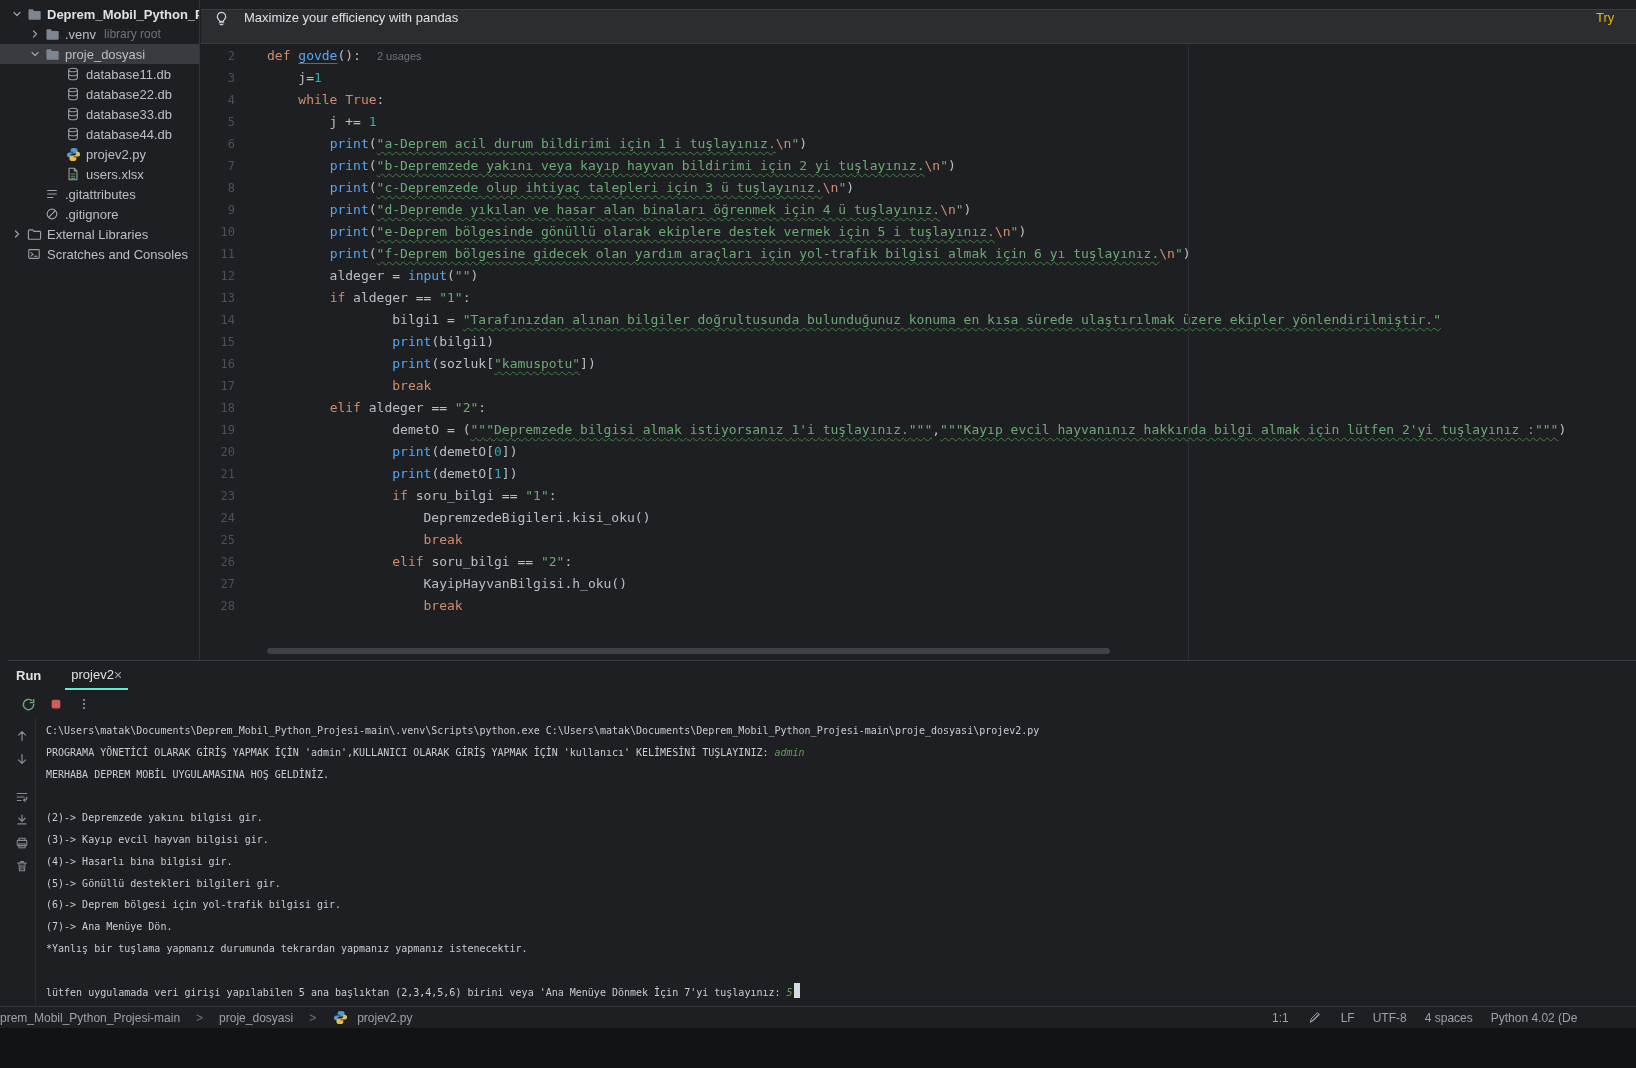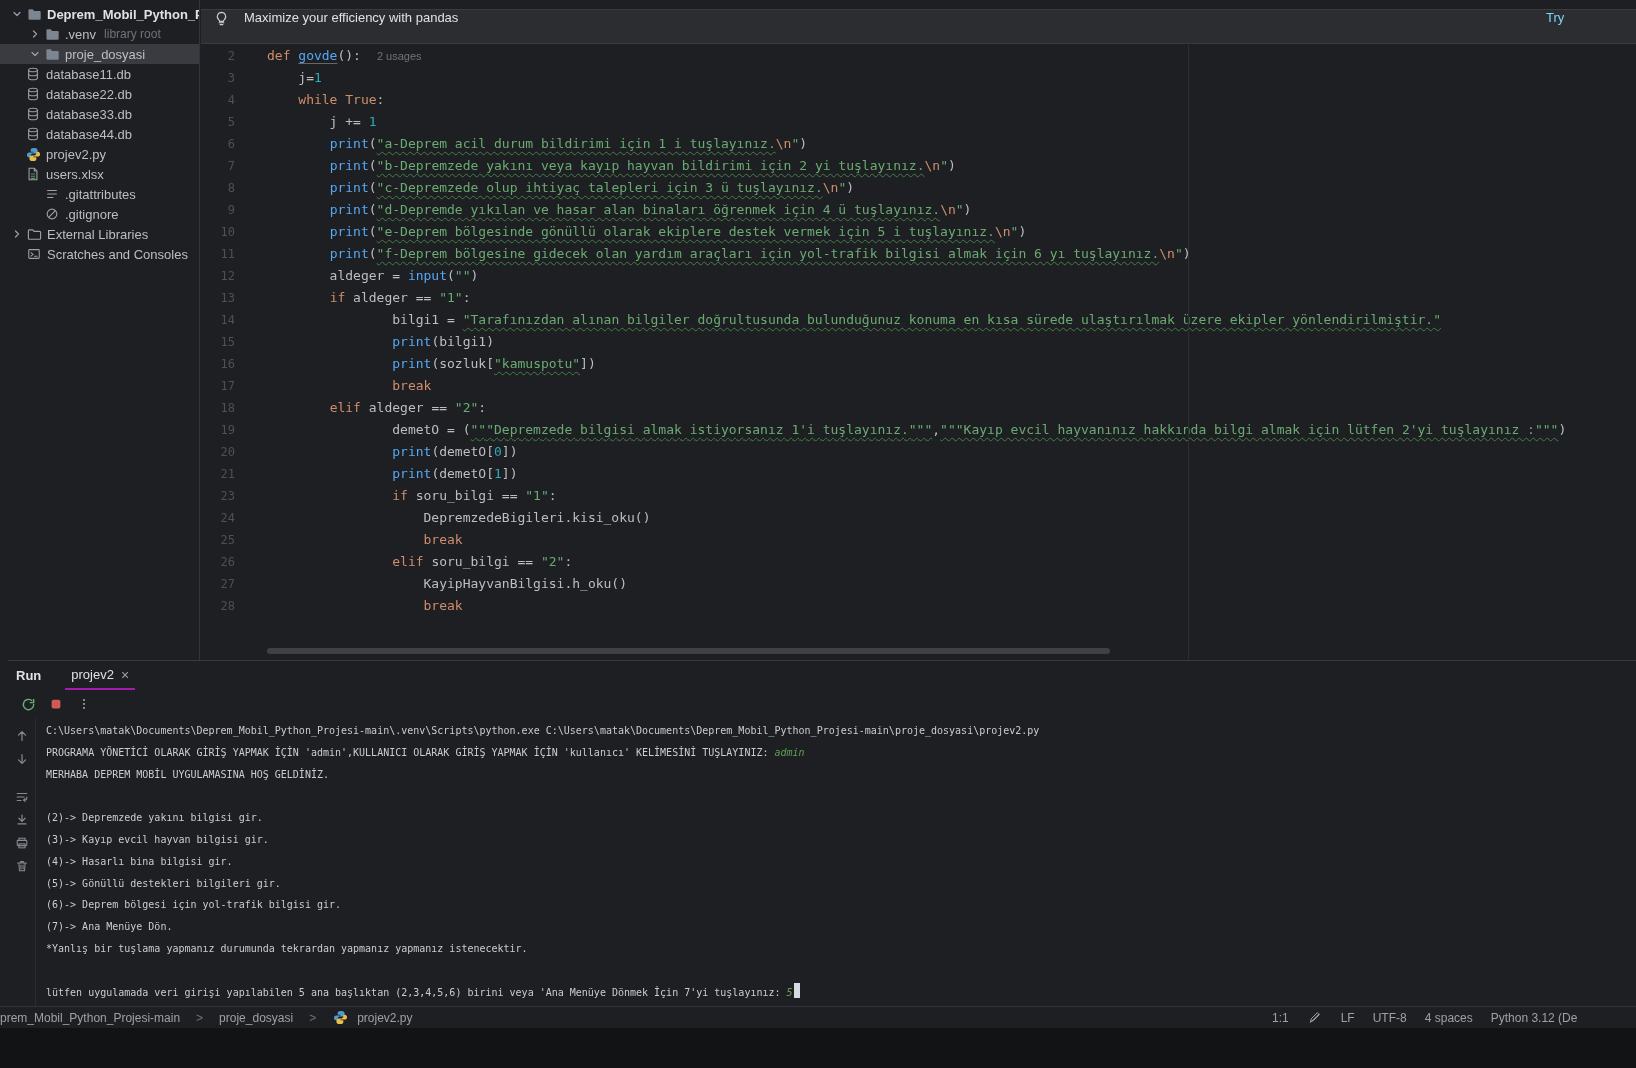--- a/index.html
+++ b/index.html
@@ -6,34 +6,34 @@
   html,body{background:#101113;}
   .app{position:relative;width:1636px;height:1068px;background:#1e1f22;overflow:hidden;
        font-family:"Liberation Sans",sans-serif;color:#bcbec4;}
 
   
   .sidebar{position:absolute;left:0;top:0;width:200px;height:660px;background:#1e1f22;
            border-right:1px solid #313438;padding-top:4px;overflow:hidden;}
   .tree-row{height:20px;display:flex;align-items:center;font-size:13px;white-space:nowrap;cursor:default;}
   .tree-row.lvl0{padding-left:8px;}
   .tree-row.lvl1{padding-left:26px;}
-  .tree-row.lvl2{padding-left:25px;}
+  .tree-row.lvl2{padding-left:65px;}
   .tree-row.selected{background:#393b40;}
   .chev{width:18px;min-width:18px;display:inline-flex;justify-content:center;align-items:center;}
   .tree-icon{width:16px;min-width:16px;height:16px;display:inline-flex;align-items:center;justify-content:center;margin-right:5px;}
   .lbl{color:#bcbec4;}
   .lbl.bold{font-weight:bold;color:#dfe1e5;}
   .sfx{color:#6f737a;margin-left:8px;font-size:12px;}
 
   
   .editor{position:absolute;left:201px;top:0;width:1435px;height:660px;background:#1e1f22;overflow:hidden;}
   .banner{position:absolute;left:0;top:9px;width:100%;height:35px;background:#2b2d30;
           border-top:1px solid #393b40;border-bottom:1px solid #393b40;
           display:flex;align-items:flex-start;gap:10px;padding:0 12px;font-size:13px;color:#dfe1e5;}
-  .banner-action{position:absolute;left:1345px;color:#7dd3fc;cursor:pointer;}
+  .banner-action{position:absolute;left:1395px;color:#eab308;cursor:pointer;}
   .code{position:absolute;left:0;top:45px;width:100%;font-family:"DejaVu Sans Mono",monospace;
         font-size:13px;line-height:22px;}
   .code-line{white-space:pre;height:22px;}
   .ln{display:inline-block;width:34px;text-align:right;color:#4b5059;font-size:12px;}
   .ct{margin-left:32px;}
   .tk-pl{color:#bcbec4;}
   .tk-kw{color:#cf8e6d;}
   .tk-st,.tk-stw{color:#6aab73;}
   .tk-stw{text-decoration:underline wavy #437d46;text-decoration-thickness:1px;text-underline-offset:3px;}
   .tk-es{color:#cf8e6d;}
@@ -43,22 +43,22 @@
   .tk-cmw{color:#7a7e85;text-decoration:underline wavy #437d46;text-decoration-thickness:1px;text-underline-offset:3px;}
   .tk-hint{font-family:"Liberation Sans",sans-serif;font-size:11px;color:#6f737a;margin-left:16px;}
   .margin-guide{position:absolute;left:987px;top:45px;bottom:0;width:1px;background:#2d2f34;}
   .hscroll{position:absolute;left:66px;top:648px;width:843px;height:6px;border-radius:3px;background:rgba(90,93,99,.55);}
 
   
   .run-panel{position:absolute;left:8px;top:660px;width:1636px;height:346px;background:#1e1f22;
              border-top:1px solid #393b40;}
   .run-header{height:29px;display:flex;align-items:center;}
   .run-title{margin-left:8px;font-size:13px;font-weight:600;color:#dfe1e5;}
-  .run-tab{margin-left:24px;height:100%;display:flex;align-items:center;gap:7px;font-size:13px;color:#dfe1e5;
-           padding:0 6px;border-bottom:2px solid #a21caf;cursor:pointer;}
+  .run-tab{margin-left:24px;height:100%;display:flex;align-items:center;font-size:13px;color:#dfe1e5;
+           padding:0 6px;border-bottom:2px solid #5eead4;cursor:pointer;}
   .tab-close{color:#9da0a8;font-size:14px;line-height:1;cursor:pointer;}
   .run-toolbar{height:28px;display:flex;align-items:center;gap:12px;padding-left:12px;}
   .tb-icon{width:16px;height:16px;display:inline-flex;align-items:center;justify-content:center;cursor:pointer;}
   .run-left-strip{position:absolute;left:0;top:57px;bottom:0;width:28px;border-right:1px solid #2a2c30;
                   display:flex;flex-direction:column;align-items:center;gap:7px;padding-top:10px;}
   .strip-icon{width:16px;height:16px;display:inline-flex;align-items:center;justify-content:center;cursor:pointer;}
   .strip-gap{height:8px;}
   .console{position:absolute;left:38px;top:59px;right:0;font-family:"DejaVu Sans Mono",monospace;
            font-size:10px;line-height:21.8px;color:#c9ccd2;overflow:hidden;}
   .console-line{white-space:pre;height:21.8px;}
@@ -376,18 +376,18 @@
         <span class="status-item">1:1</span>
         <span class="tb-icon">
           <svg width="13" height="13" viewBox="0 0 16 16" fill="none" stroke="#9da0a8" stroke-width="1.2">
             <path d="M3 13l1-3.5L11.5 2l2.5 2.5L6.5 12z"></path>
             <path d="M2.5 14.5l11-11"></path>
           </svg>
         </span>
         <span class="status-item">LF</span>
         <span class="status-item">UTF-8</span>
         <span class="status-item">4 spaces</span>
-        <span class="status-item">Python 3.12 (De</span>
+        <span class="status-item">Python 4.02 (De</span>
       </div>
   </footer>
 
   <div class="bottom-strip"></div>
 </div>
 
 </body></html>

